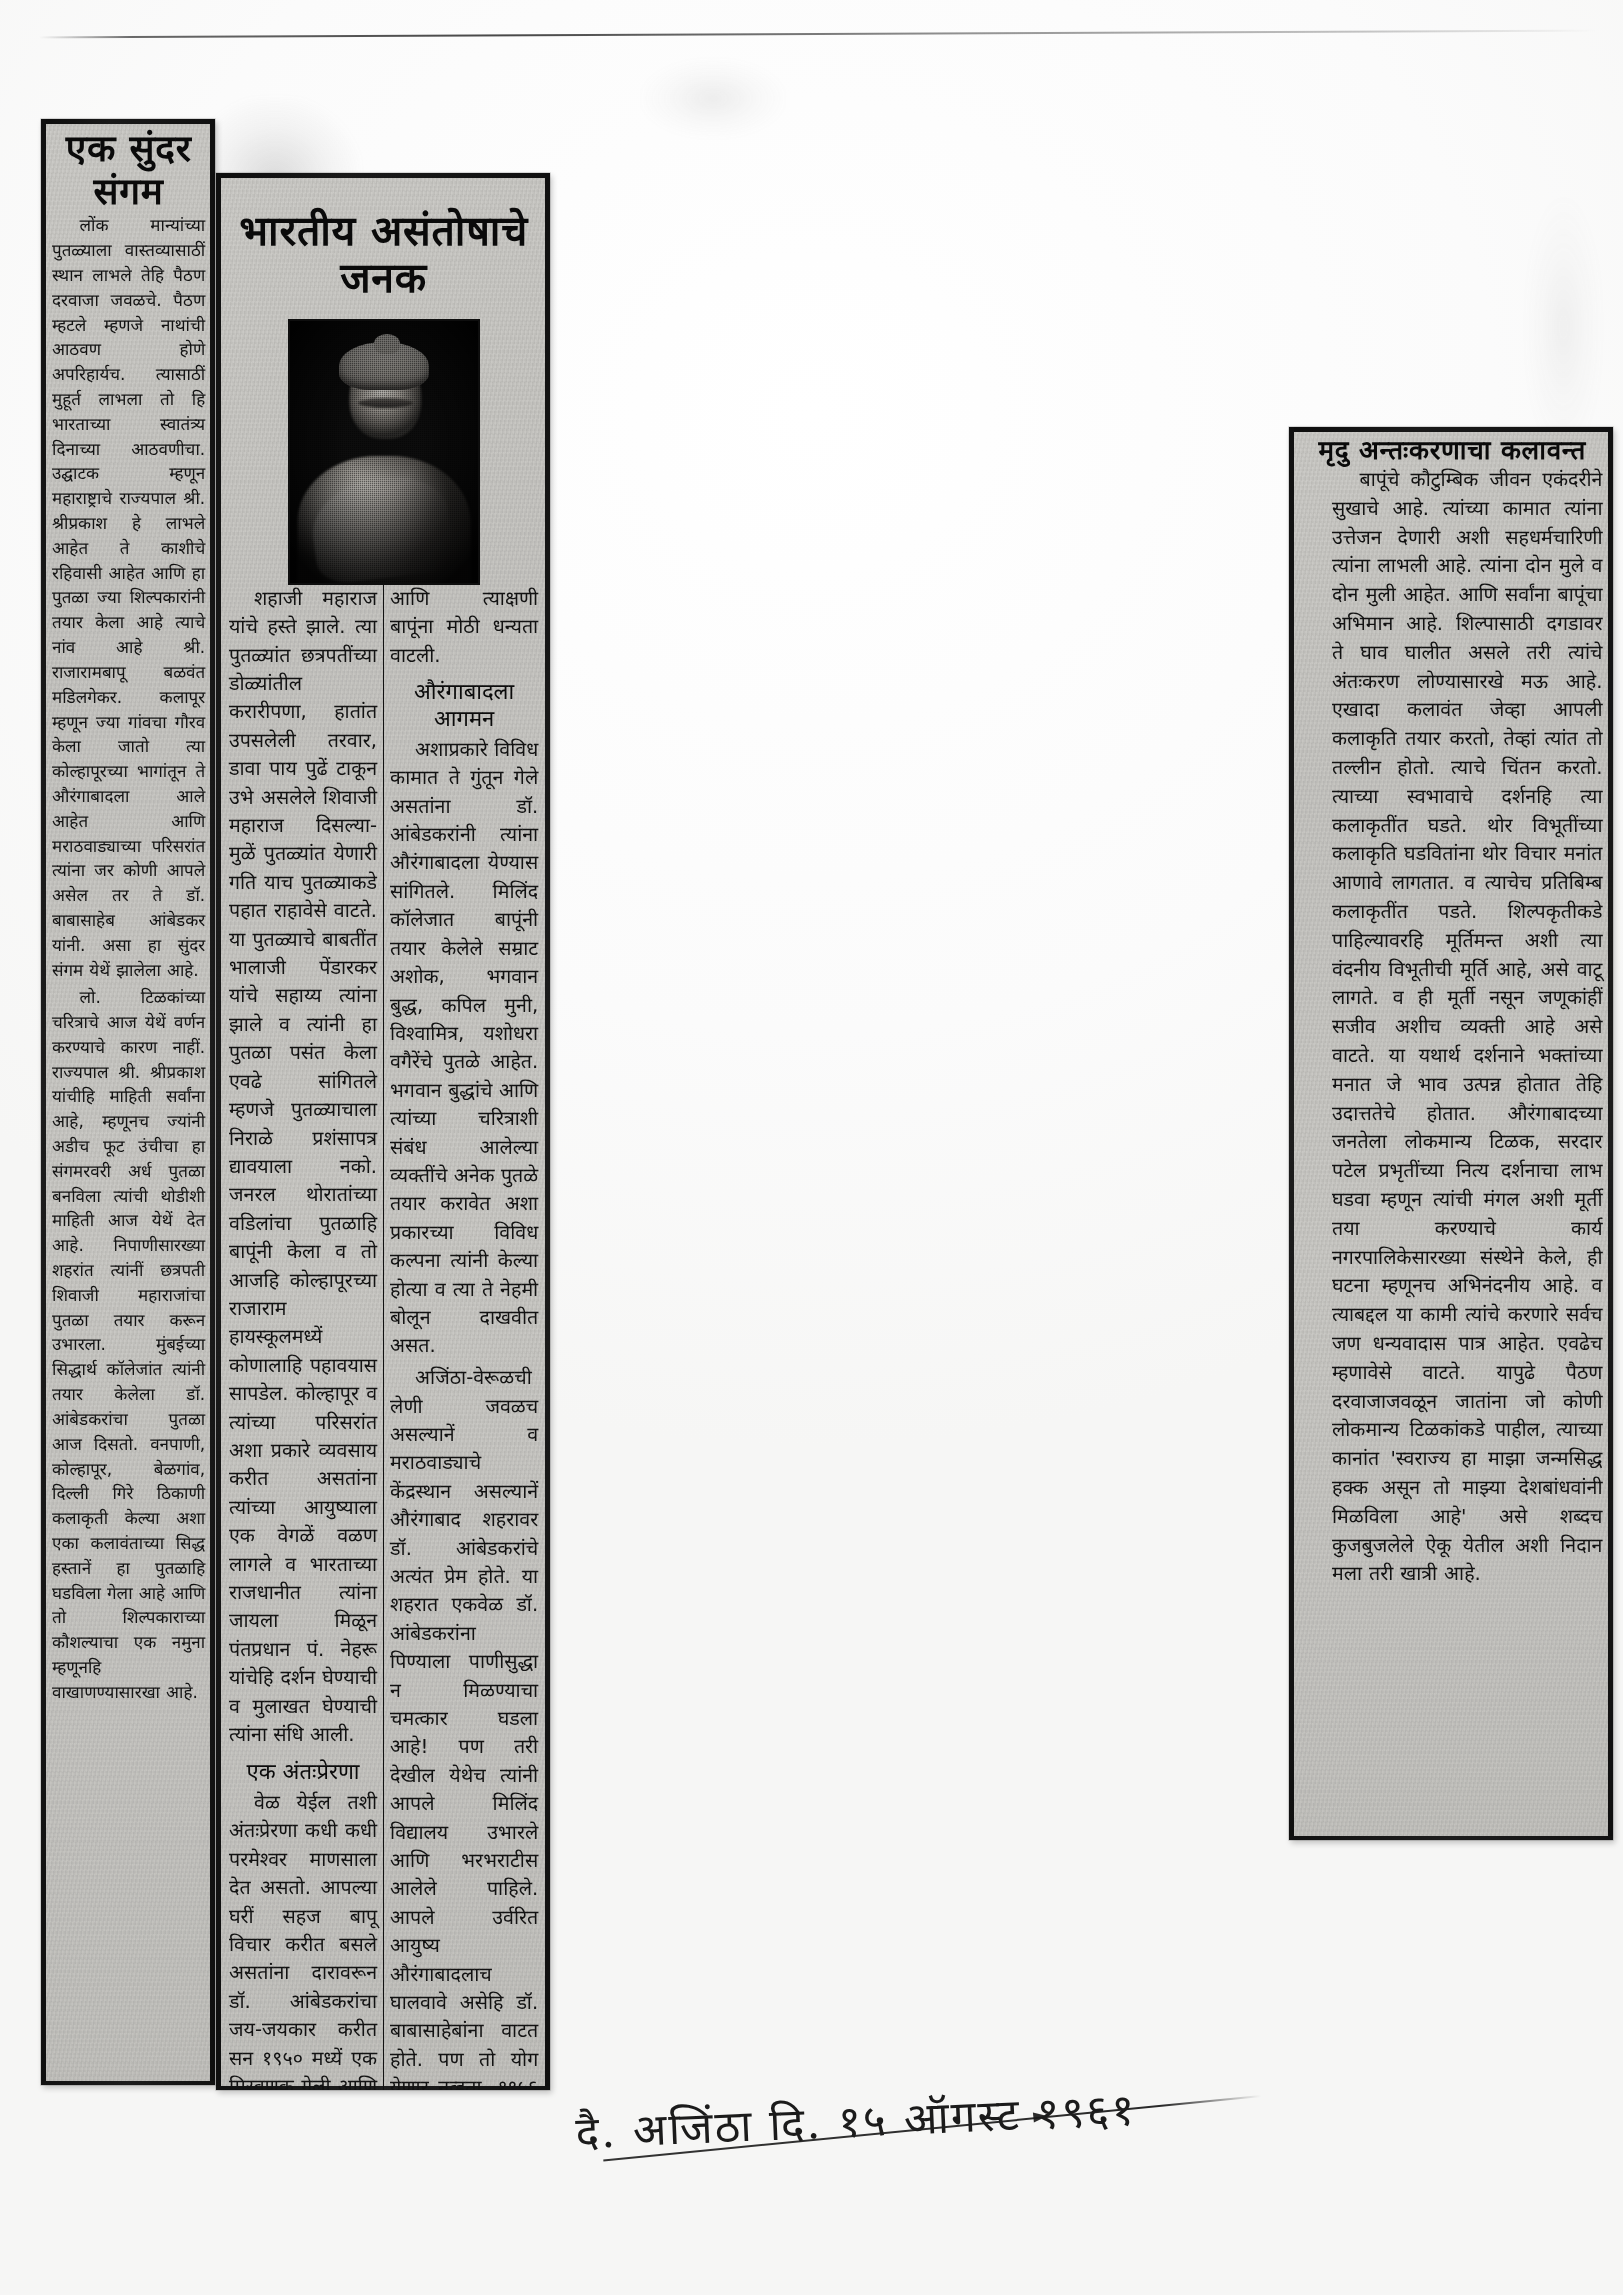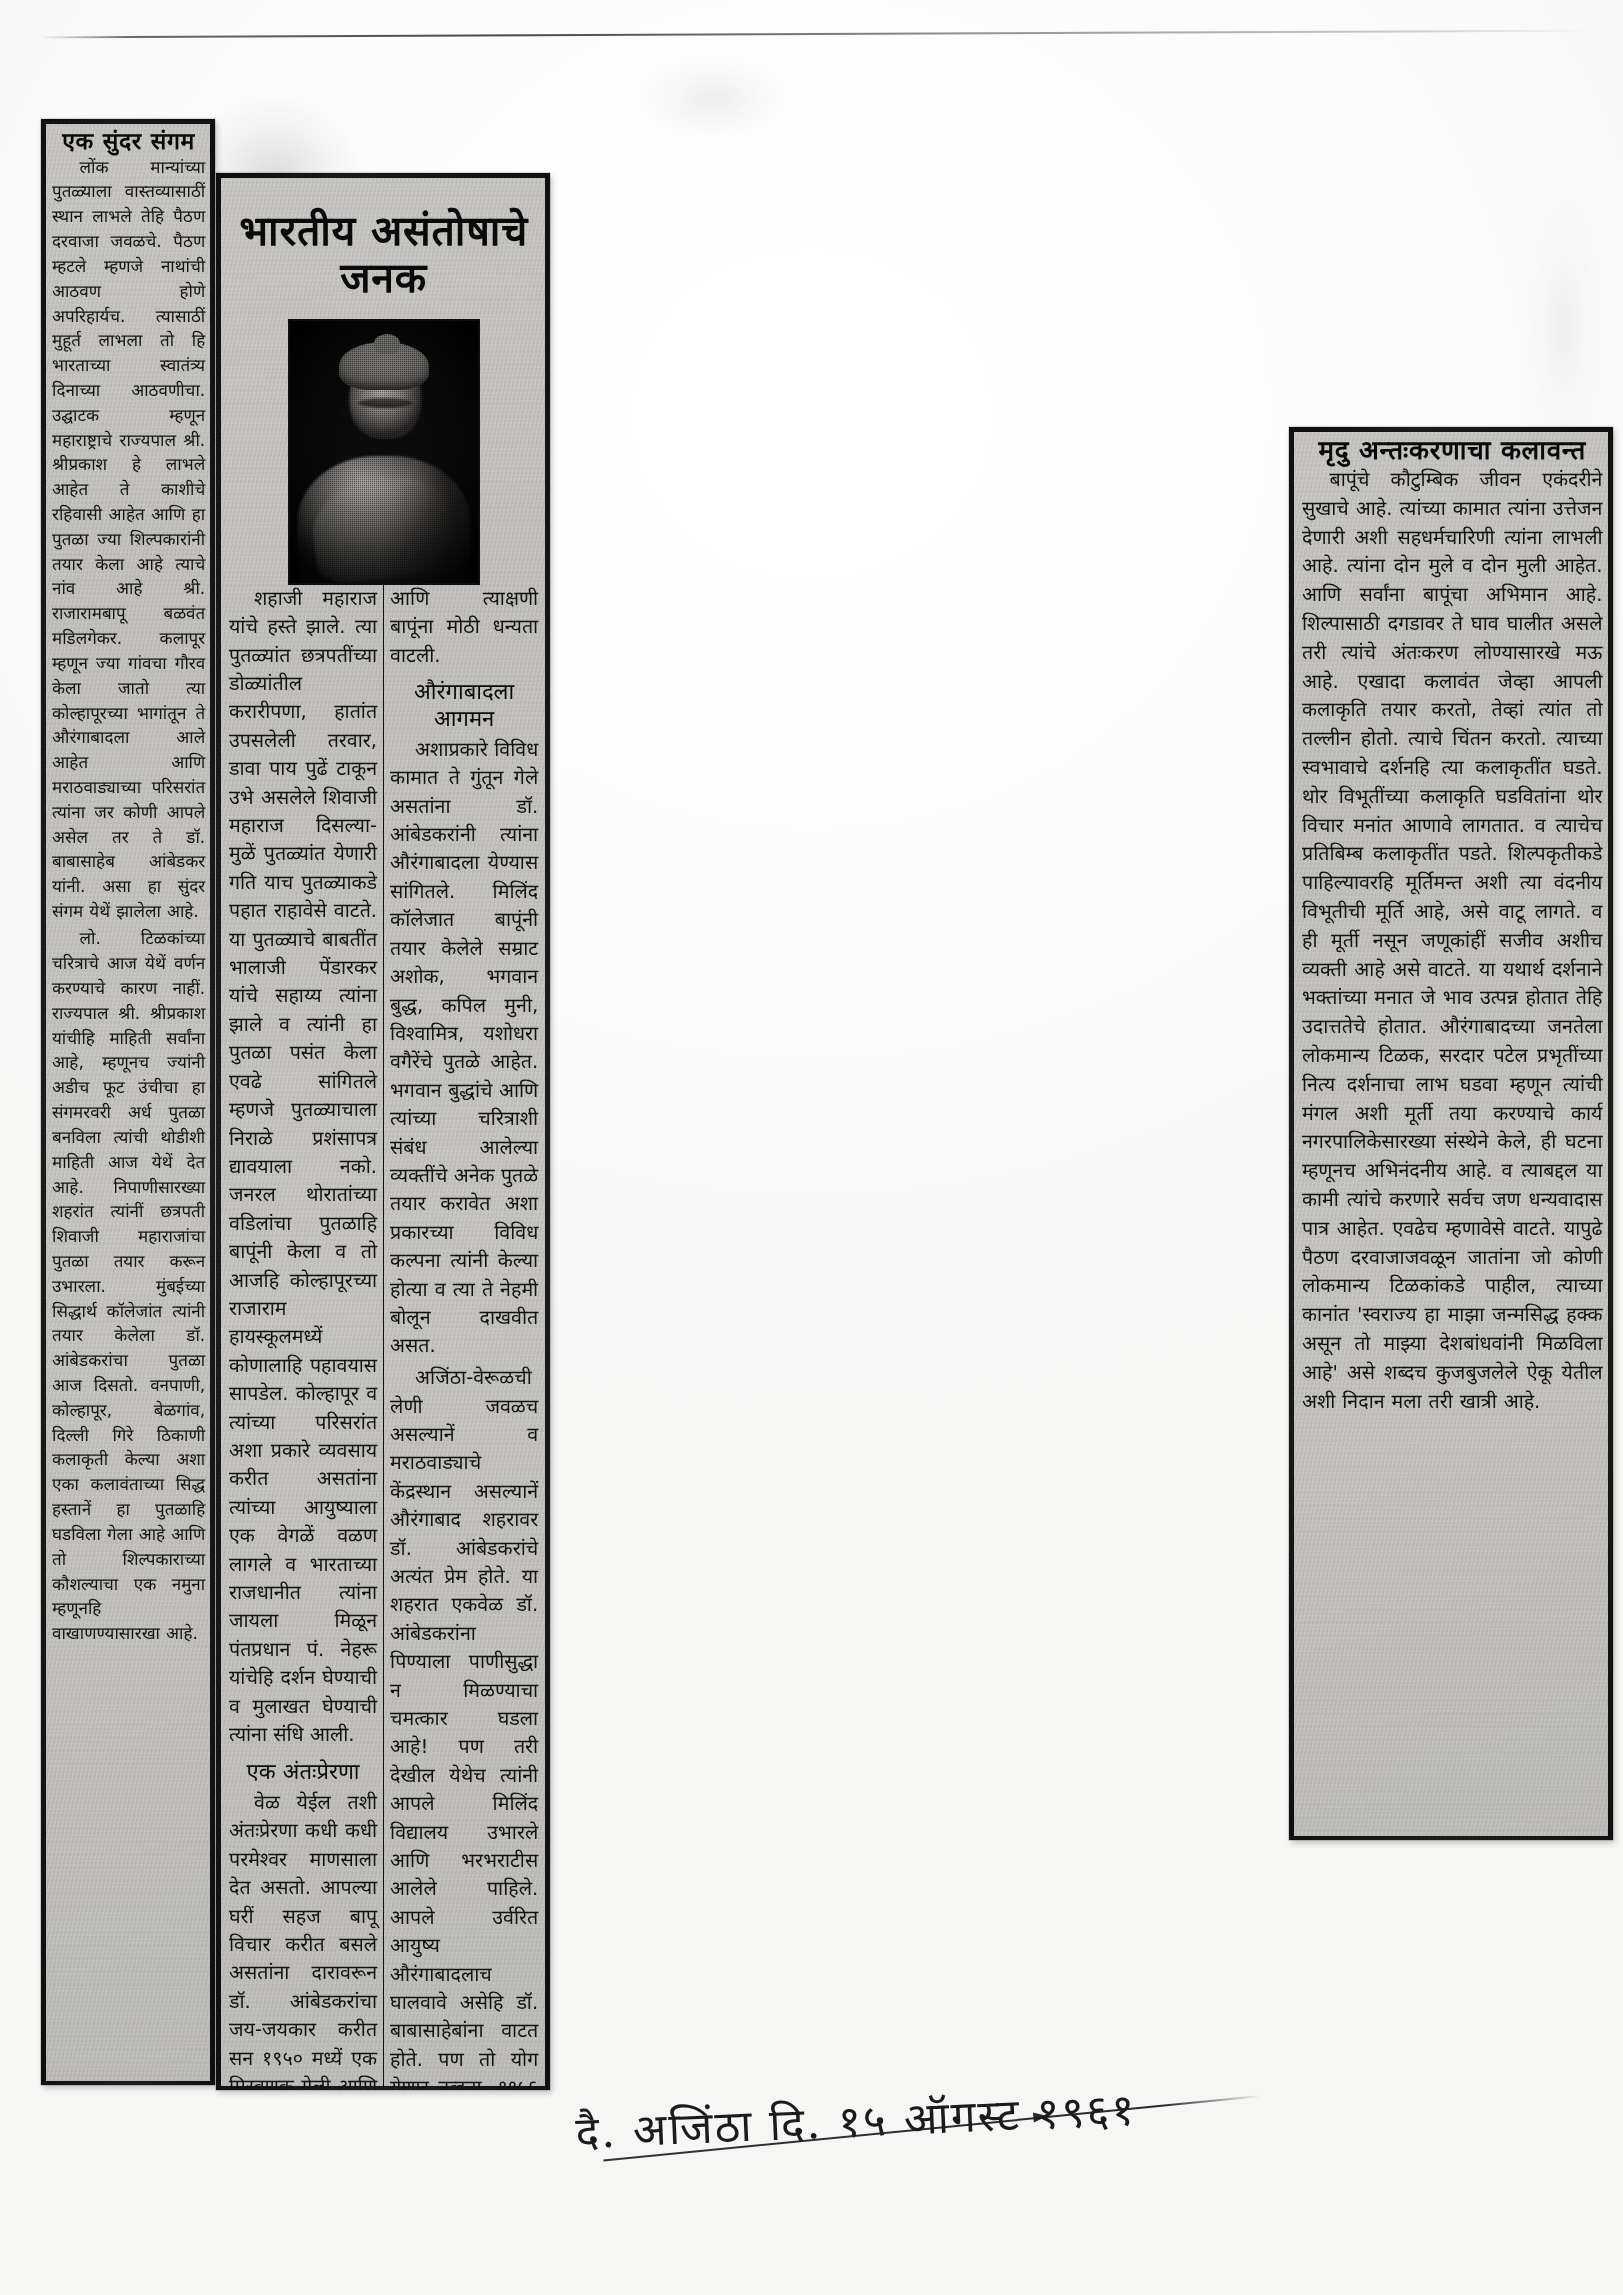--- a/index.html
+++ b/index.html
@@ -66,21 +66,21 @@
     background:linear-gradient(90deg,#111,#1d1d1d 50%,#111 100%);
     filter:blur(0.3px);
   }
 
   
   .headline{
     text-align:center;font-weight:bold;color:#0a0a0a;
     letter-spacing:0.7px;line-height:1.15;
   }
   .hl-main{ font-size:41px;margin-top:24px; }
-  .hl-col{  font-size:23px; }
+  .hl-col{  font-size:37px; }
   .hl-col3{ font-size:26px; }
 
   .subhead{
     text-align:center;font-weight:normal;font-size:22px;color:#0b0b0b;
     margin:9.2px 0 3.9px 0;line-height:1.2;
   }
 
   .body-text{
     font-size:20px;line-height:1.47;color:#121212;
     text-align:justify;text-justify:inter-word;
@@ -165,21 +165,21 @@
   .two-col{
     column-count:2;column-gap:13px;column-rule:1.3px solid #111;
     font-size:19.6px;line-height:1.45;text-align:justify;color:#121212;
   }
   .two-col p{ margin:0 0 3.3px 0; text-indent:25px; }
   .two-col .subhead{ column-span:none; }
 
   
   #clip-right{ left:1289px; top:427px; width:324px; height:1413px; }
   #clip-right .inner{ position:absolute; left:13px; right:10.5px; top:9.2px; bottom:6.5px; }
-  #clip-right .body-text{ font-size:19.6px; line-height:1.47; }
+  #clip-right .body-text{ font-size:19.6px; line-height:1.47;margin-left:30px; }
 
   
   #handwriting{
     position:absolute;left:576px;top:2084px;width:824px;height:98px;
     font-family:"DejaVu Serif","Liberation Serif",serif;
     font-size:44px;color:#1b1b1b;
     transform:rotate(-2.4deg);
     white-space:nowrap;
     letter-spacing:2px;
   }

